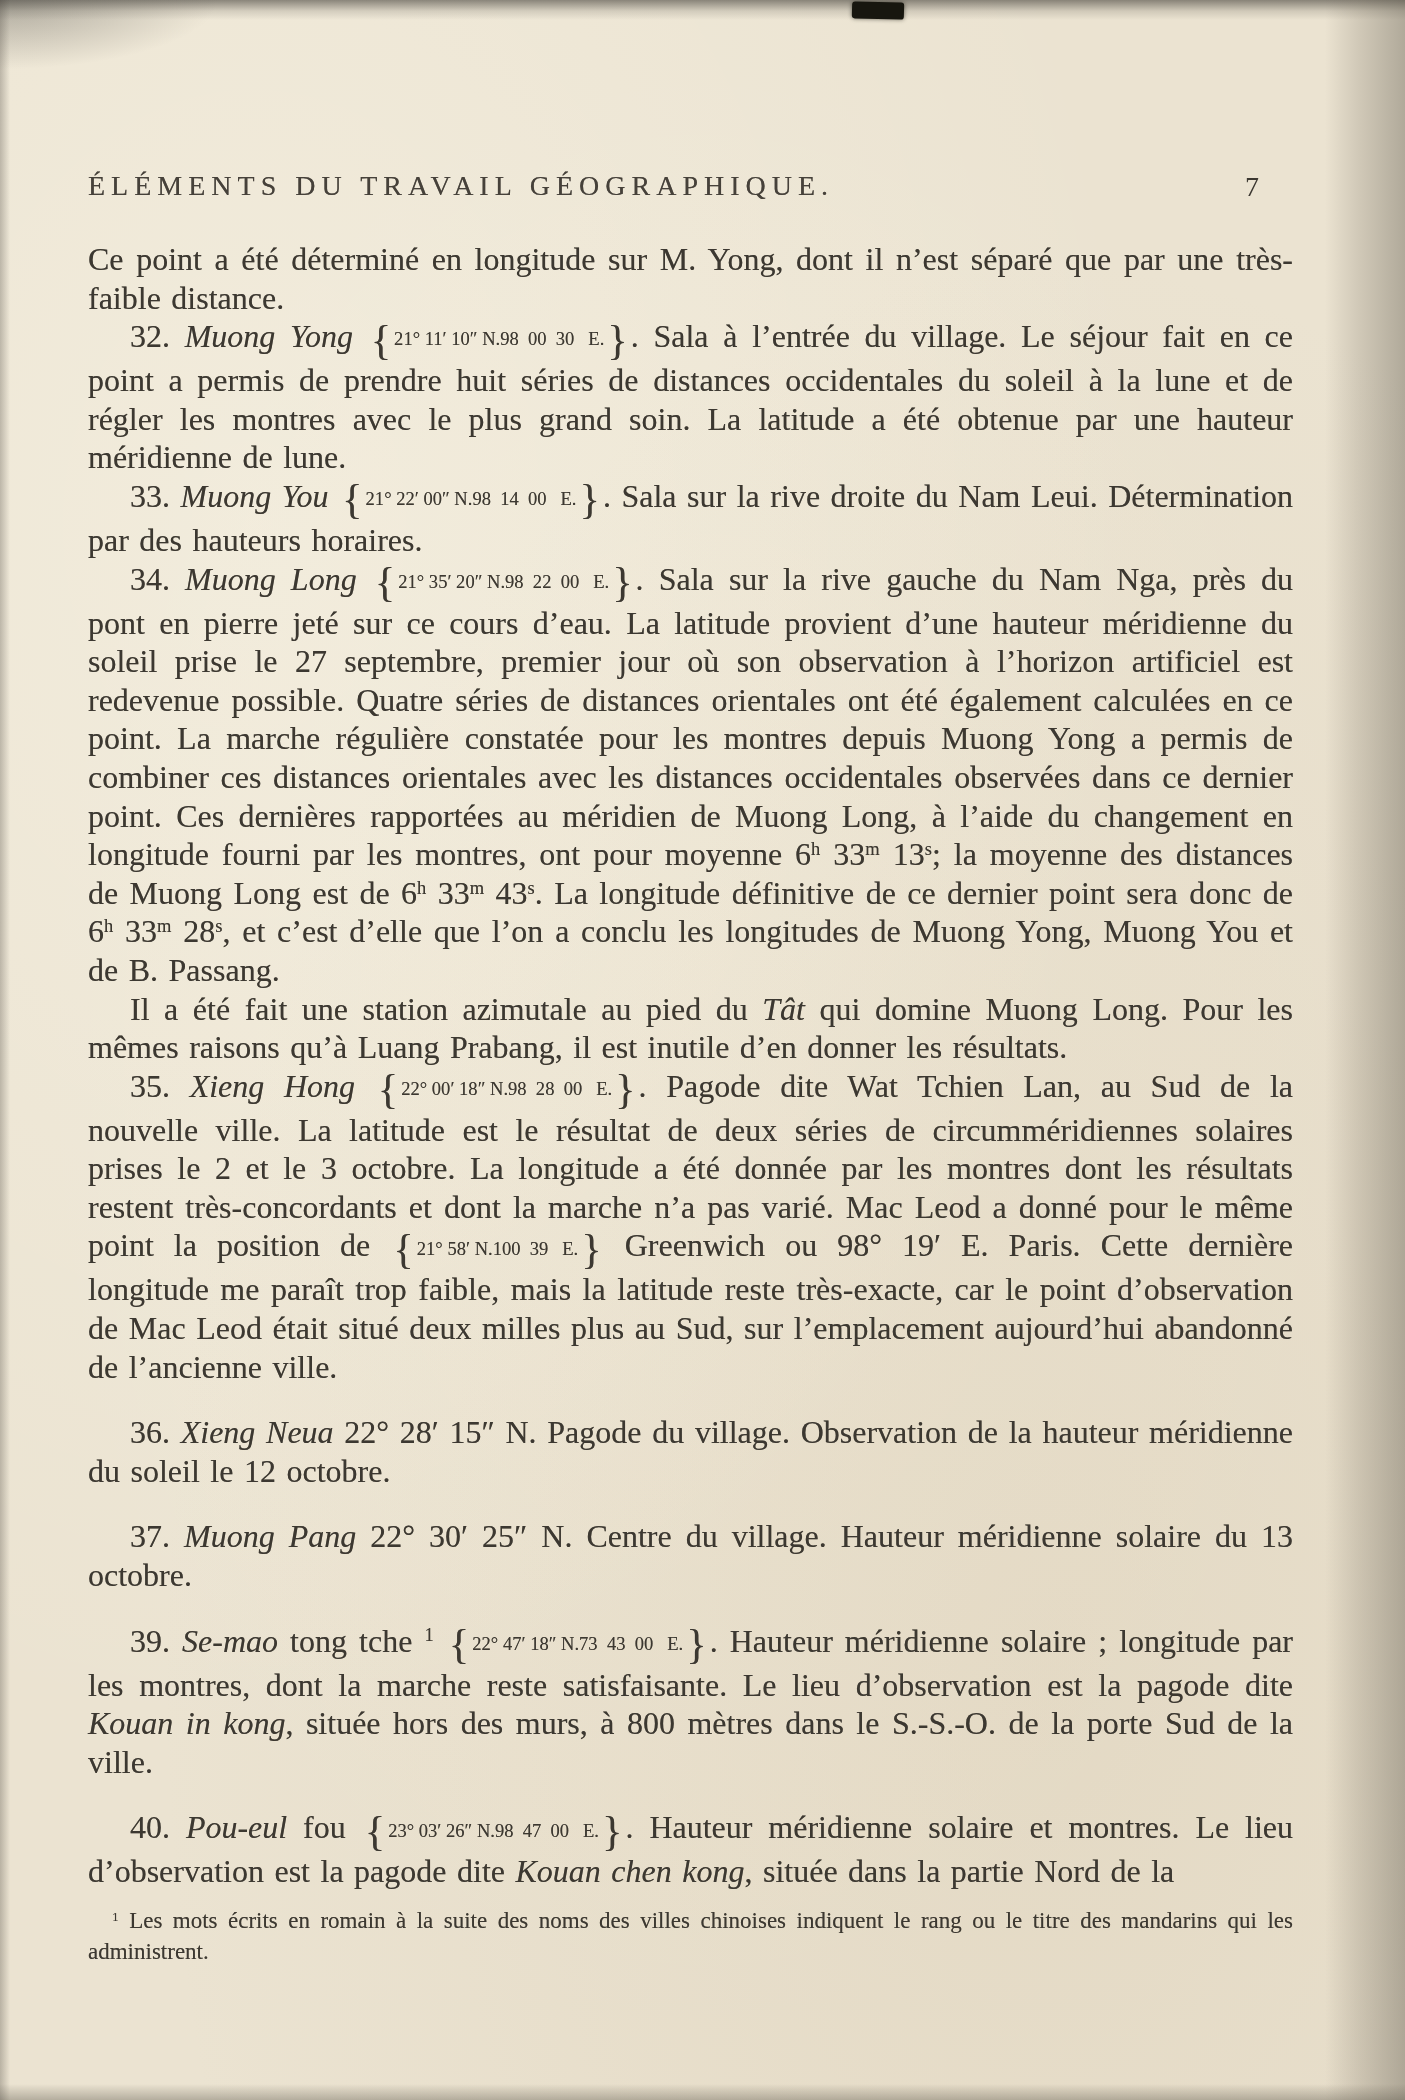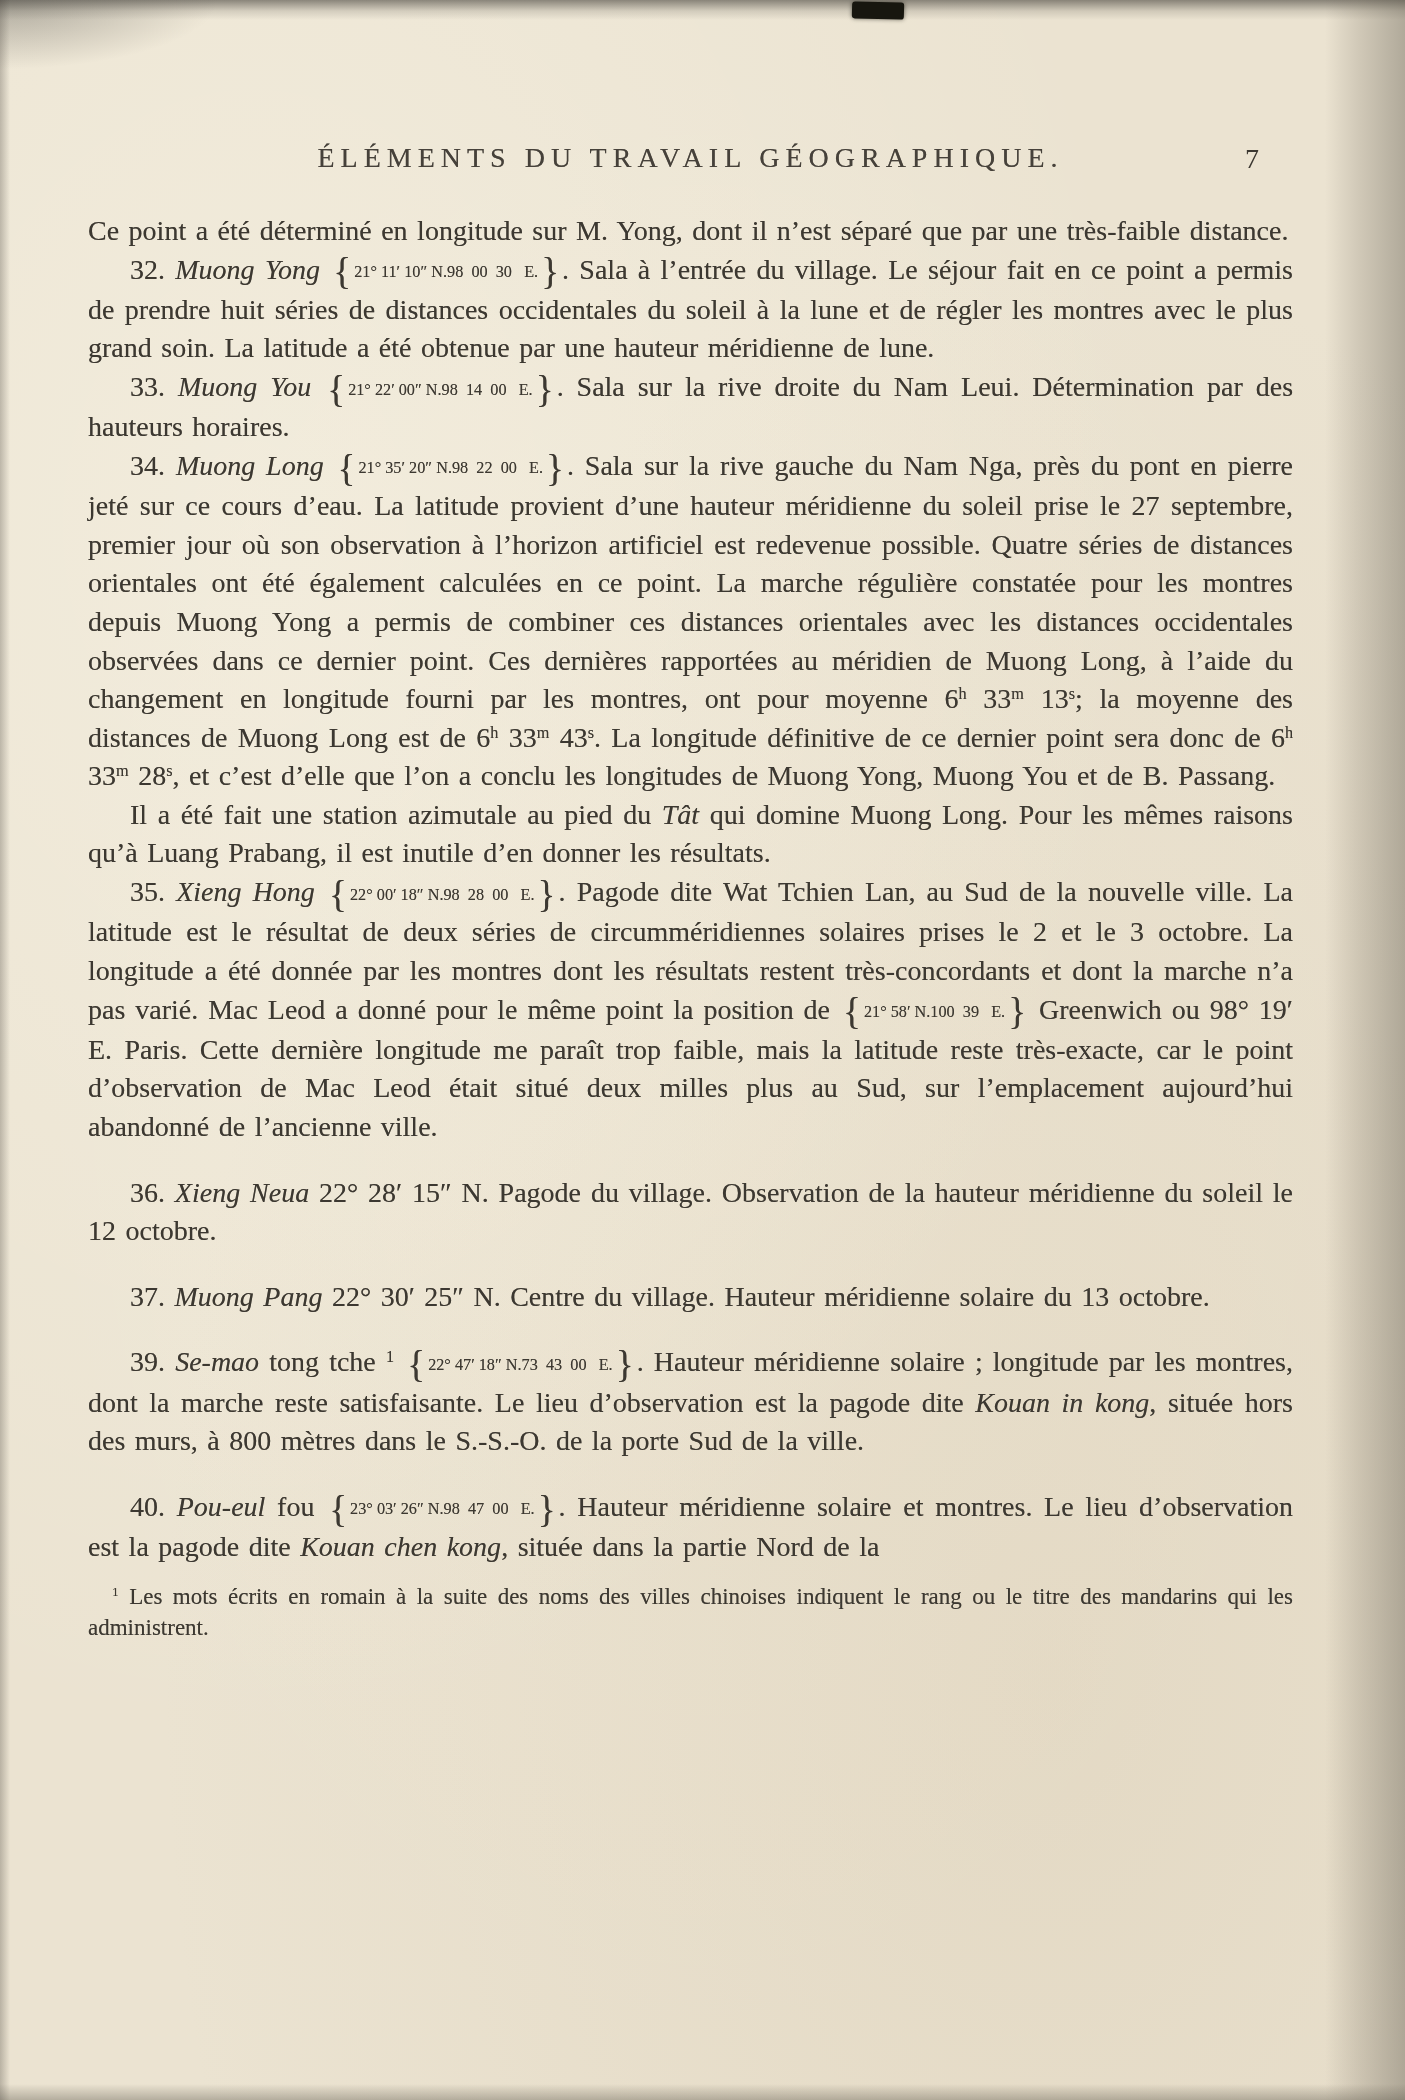--- a/index.html
+++ b/index.html
@@ -45,28 +45,28 @@
     pointer-events:none;
   }
   .scan-blob {
     position:absolute; top:2px; left:852px; width:52px; height:17px;
     background:#17160f; border-radius:3px; transform:rotate(1.5deg);
     box-shadow: 0 0 4px rgba(23,22,15,0.6);
   }
   .content {
     position:absolute; left:88px; top:142px; width:1205px;
   }
-  .header { position:relative; text-align:center; margin-bottom:38px; }
+  .header { position:relative; text-align:left; margin-bottom:38px;margin-top:28px; }
   .title {
     font-size:28px; letter-spacing:6px; color:#46413a;
     text-shadow: 0 0 0.5px rgba(70,65,58,0.6);
   }
   .pageno { position:absolute; right:34px; top:1px; font-size:28px; }
   .body {
-    font-size:28px; line-height:38.6px; text-align:justify;
+    font-size:32px; line-height:38.6px; text-align:justify;
     word-spacing:2.5px;
     text-shadow: 0 0 0.4px rgba(60,55,45,0.55);
   }
   .para { text-indent:42px; }
   .para.no-indent { text-indent:0; }
   .para.spaced { margin-top:27px; }
   sup {
     font-size:58%; line-height:0; vertical-align:baseline;
     position:relative; top:-0.55em;
   }

